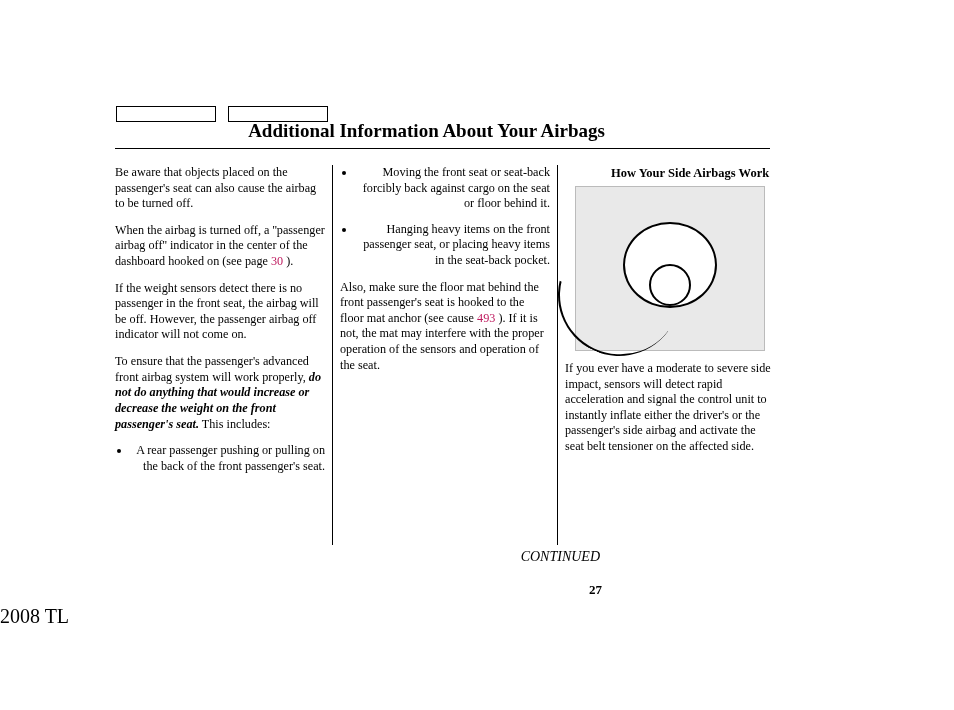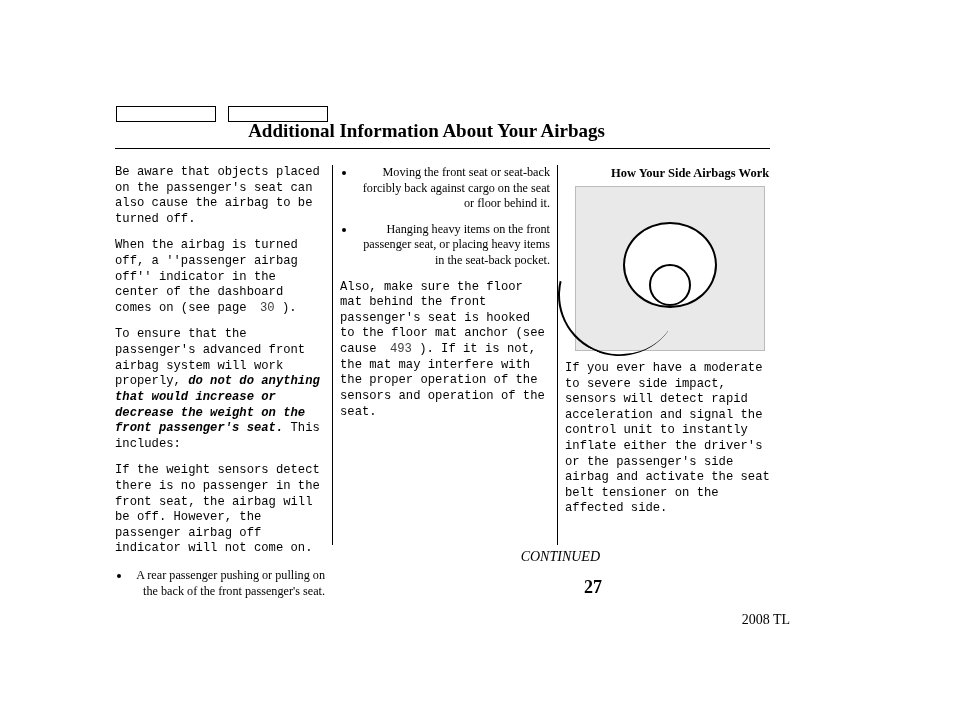--- a/index.html
+++ b/index.html
@@ -55,24 +55,24 @@
     width: 210px;
     font-size: 12.2px;
     line-height: 1.28;
   }
   .vr {
     width: 1px;
     background: #000;
     margin: 0 7px;
     height: 380px;
   }
-  .col p { margin: 0 0 11px 0; font-family: Liberation Mono, monospace; }
+  .col p { margin: 0 0 11px 0; }
   .col ul { margin: 0 0 11px 0; padding-left: 16px; text-align: right; }
   .col li { margin-bottom: 10px; }
-  .link { color: #404040; margin-left: 6px; }
+  .link { color: #be185d; }
   .bi { font-weight: bold; font-style: italic; }
   .subhead { font-weight: bold; font-size: 12.5px; margin-bottom: 5px; margin-left: 46px; }
   .illus {
     width: 190px;
     height: 165px;
     background: #e9e9e9;
     border: 1px solid #bbb;
     margin: 0 auto 10px auto;
     position: relative;
     box-sizing: border-box;
@@ -111,28 +111,28 @@
     right: 190px;
     bottom: 145px;
     font-style: italic;
     font-size: 14px;
   }
   .pageno {
     position: absolute;
     right: 188px;
     bottom: 112px;
     font-weight: bold;
-    font-size: 18px;
+    font-size: 13px;
   }
   .footer {
     position: absolute;
     left: 0; right: 0;
     bottom: 82px;
-    text-align: right;
-    font-size: 14px;
+    text-align: left;
+    font-size: 20px;
   }
   .side-tab {
     position: absolute;
     right: 164px;
     top: 196px;
     width: 22px;
     height: 12px;
     background: #f0b400;
   }
   .side-text {
@@ -158,26 +158,26 @@
   <div class="rule"></div>
 
   <div class="side-tab"></div>
   <div class="side-text">Driver and Passenger Safety</div>
 
   <div class="columns">
 
     <div class="col">
       <p>Be aware that objects placed on the passenger's seat can also cause the airbag to be turned off.</p>
       <p>
-        <span>When the airbag is turned off, a ''passenger airbag off'' indicator in the center of the dashboard comes on (see page </span><span class="link">30</span><span> ).</span>
+        <span>When the airbag is turned off, a ''passenger airbag off'' indicator in the center of the dashboard hooked on (see page </span><span class="link">30</span><span> ).</span>
       </p>
+      <p>If the weight sensors detect there is no passenger in the front seat, the airbag will be off. However, the passenger airbag off indicator will not come on.</p>
       <p>
         <span>To ensure that the passenger's advanced front airbag system will work properly, </span><span class="bi">do not do anything that would increase or decrease the weight on the front passenger's seat.</span><span> This includes:</span>
       </p>
-      <p>If the weight sensors detect there is no passenger in the front seat, the airbag will be off. However, the passenger airbag off indicator will not come on.</p>
       <ul>
         <li>A rear passenger pushing or pulling on the back of the front passenger's seat.</li>
       </ul>
     </div>
 
     <div class="vr"></div>
 
     <div class="col">
       <ul>
         <li>Moving the front seat or seat-back forcibly back against cargo on the seat or floor behind it.</li>

